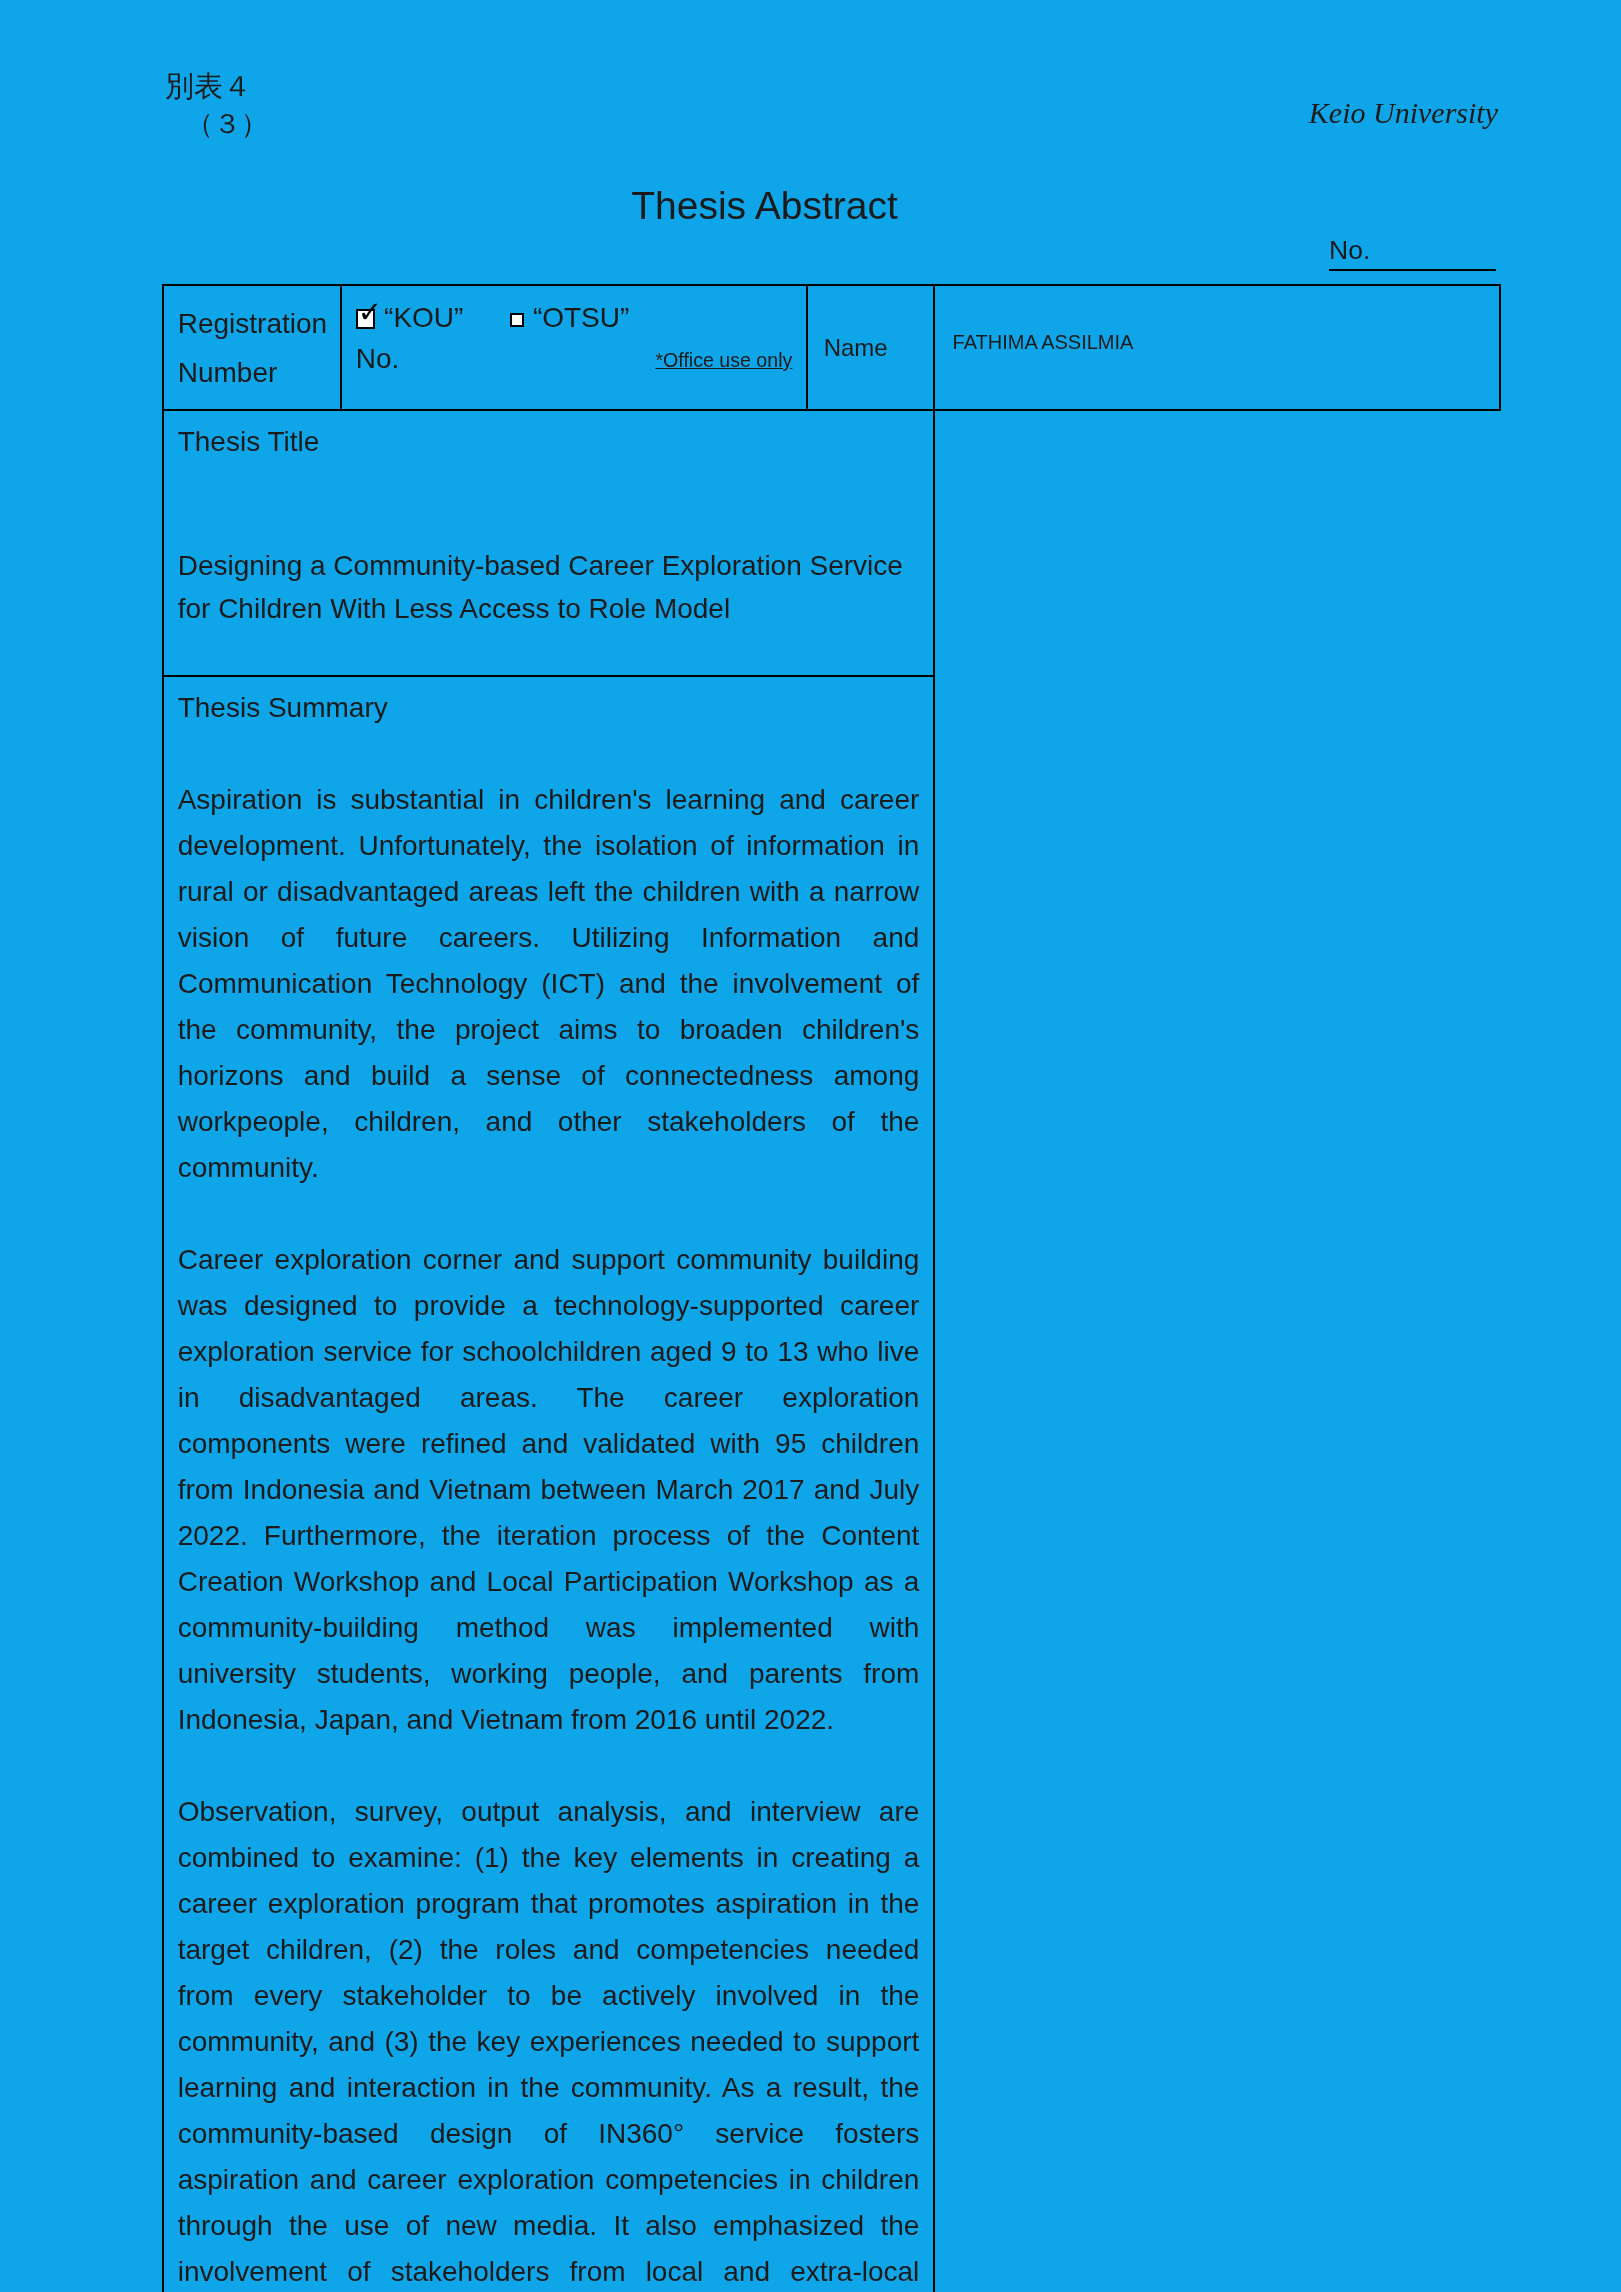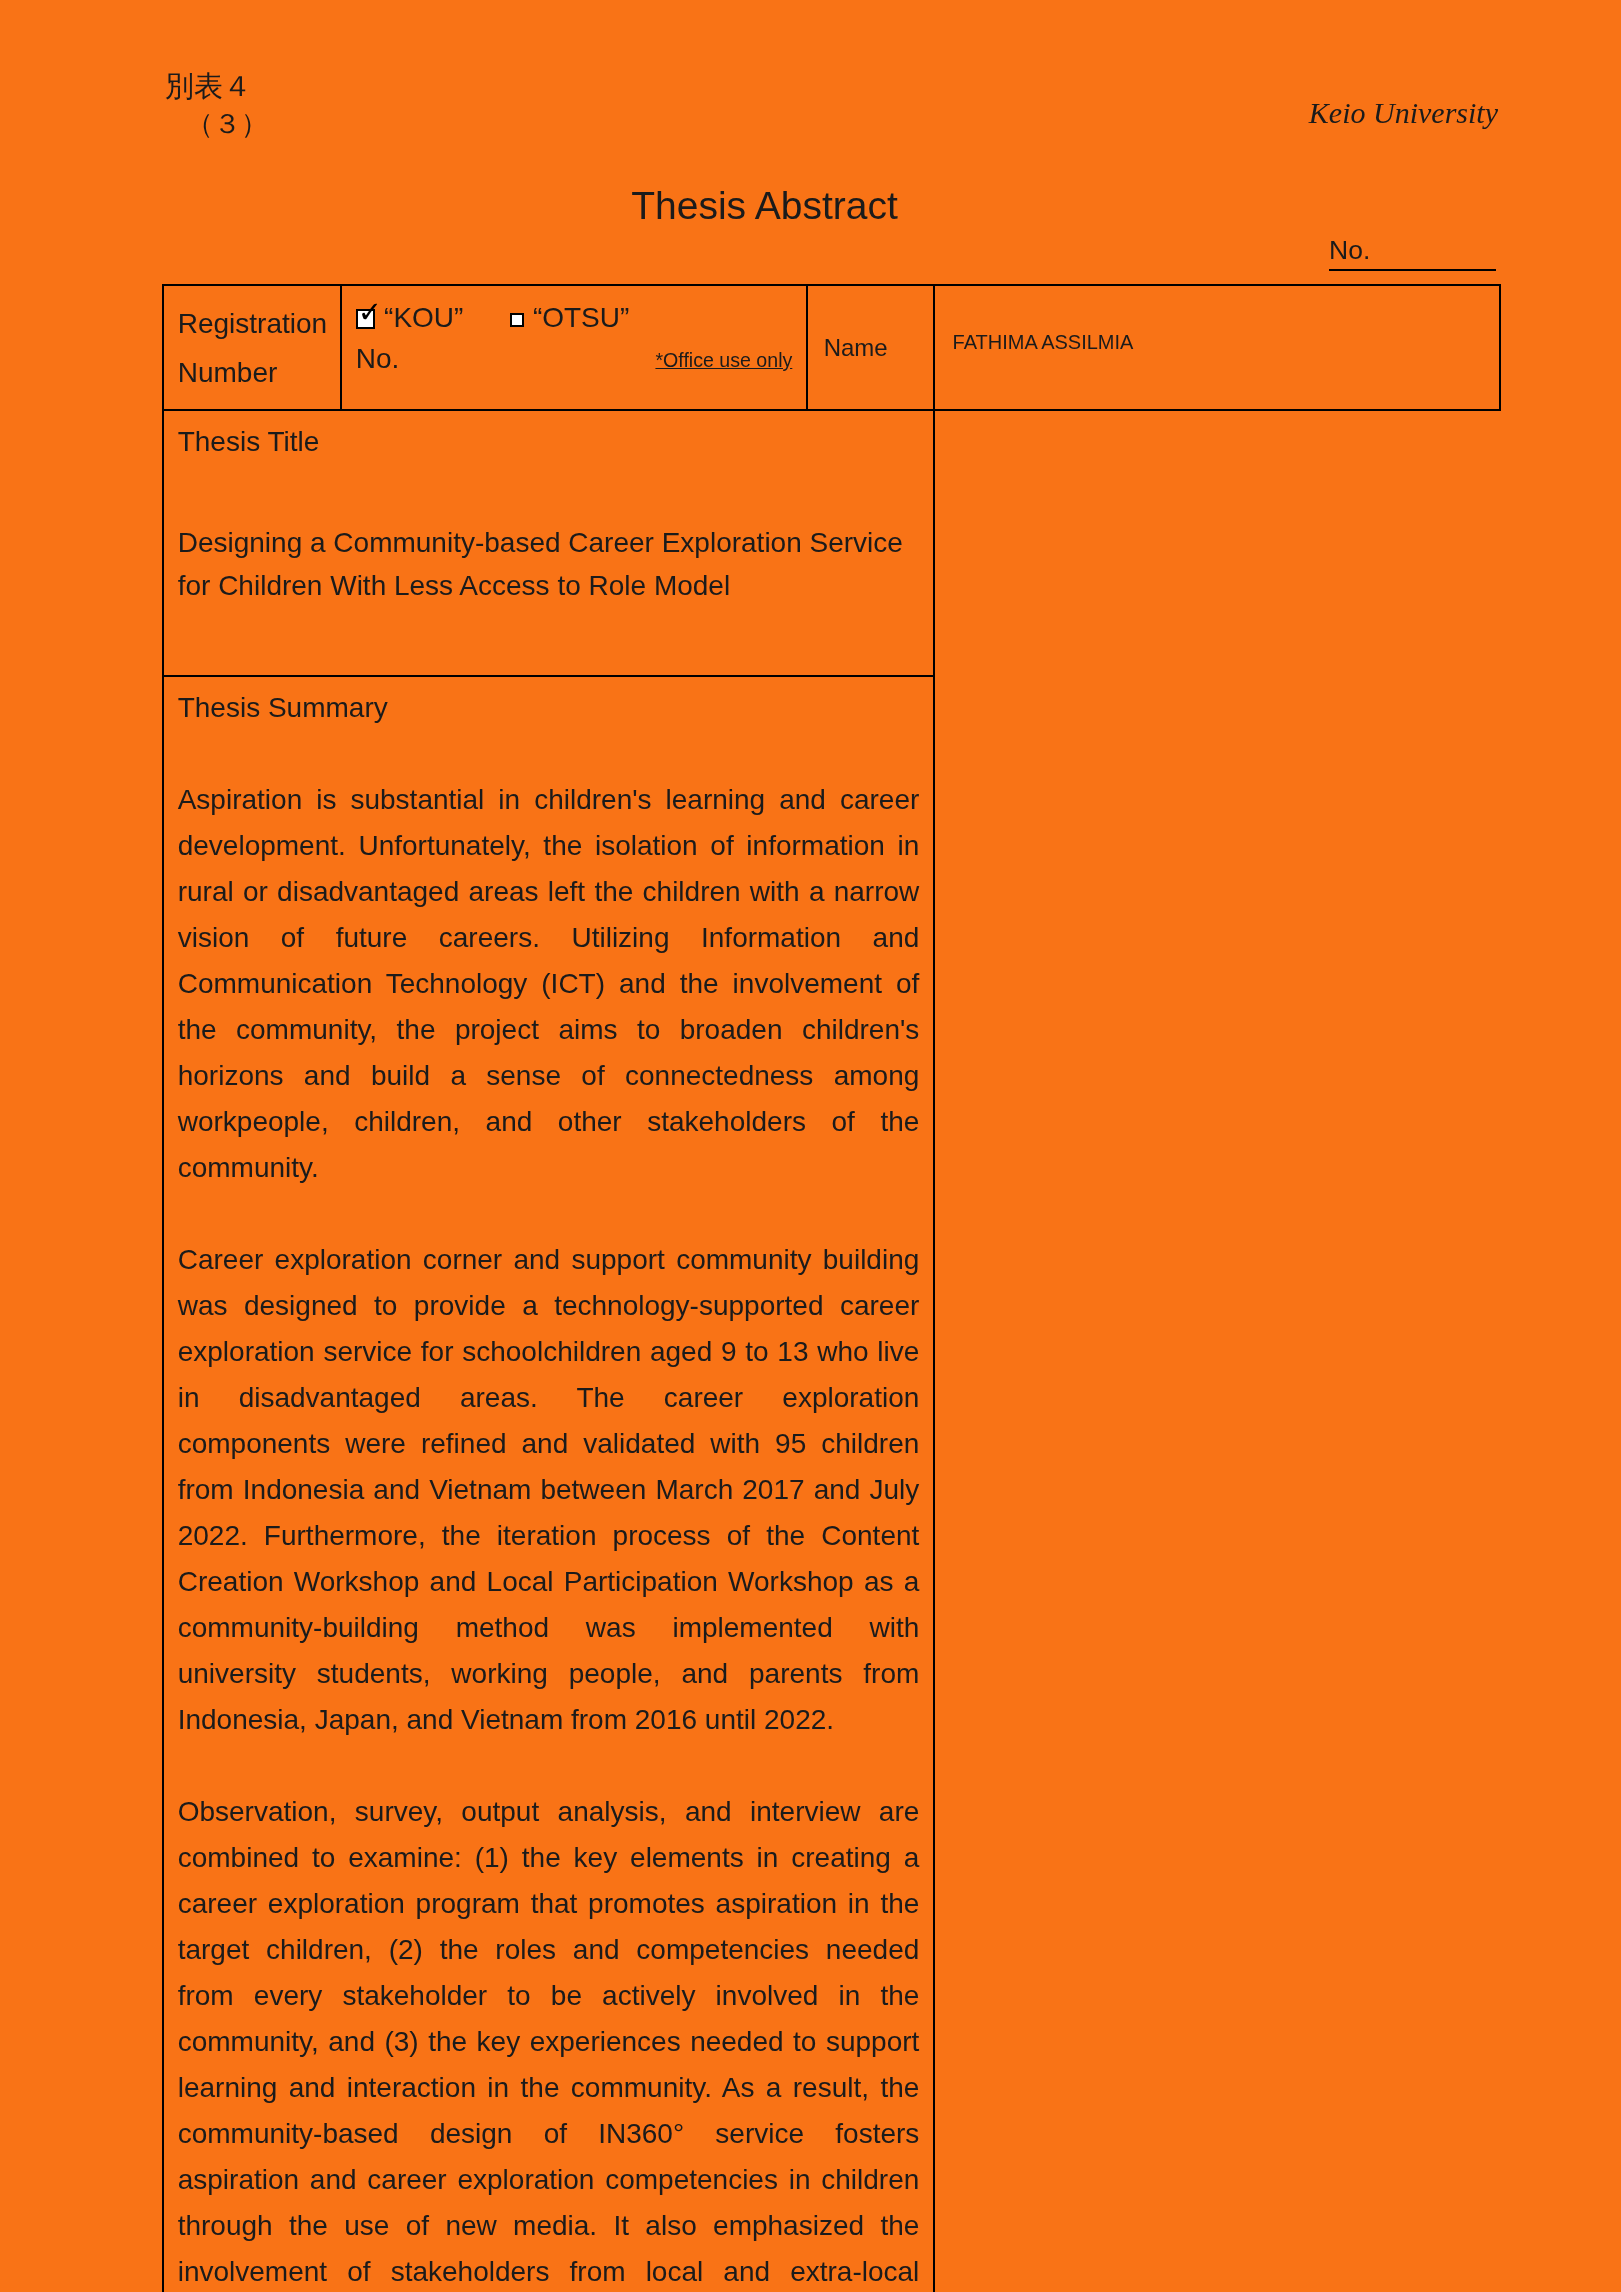--- a/index.html
+++ b/index.html
@@ -3,21 +3,21 @@
 <meta charset="utf-8">
 <style>
   * { margin:0; padding:0; box-sizing:border-box; }
   html,body { background:#ffffff; }
   body {
     width:1621px; height:2293px;
     position:relative;
     font-family:"Liberation Sans", sans-serif;
     color:#1b1b1b;
   }
-  .page { position:absolute; inset:0; background:#f97316; }
+  .page { position:absolute; inset:0; background:#0ea5e9; }
 
   .form-ref-1 { position:absolute; left:165px; top:67px; font-size:29px; }
   .form-ref-2 { position:absolute; left:186px; top:106px; font-size:27.4px; }
   .university {
     position:absolute; right:123px; top:96px;
     font-family:"Liberation Serif", serif; font-style:italic; font-size:30px;
   }
   .doc-title {
     position:absolute; left:0; top:184px; width:1529px;
     text-align:center; font-size:39px; font-weight:400;
@@ -47,21 +47,21 @@
     position:absolute; left:0px; top:-13.7px; font-size:29px; line-height:29px; color:#000;
   }
   .no-office-line { display:flex; justify-content:space-between; align-items:flex-end; line-height:39px; }
   .office-note { font-size:19.6px; line-height:29px; padding-bottom:2.9px;text-decoration:underline; }
 
   .cell-name-label { width:127px; vertical-align:middle !important; padding:0 0 0 15.7px; font-size:24px; }
   .cell-name-value { vertical-align:middle !important; padding:0 0 9.8px 17.6px; font-size:20px; }
 
   .cell-title { height:266px; padding:11.8px 13.7px; }
   .section-label { font-size:28px; line-height:37px; }
-  .title-text { margin-top:61px; font-size:28px; line-height:43px; }
+  .title-text { margin-top:84px; font-size:28px; line-height:43px; }
 
   .cell-summary { height:1382px; padding:11.8px 13.7px; }
   .cell-summary p {
     font-size:28px; line-height:46px;
     text-align:justify; text-justify:inter-word;
     margin:0 0 46px 0;
   }
   .cell-summary p:first-of-type { margin-top:51px; }
 </style>
 </head>

